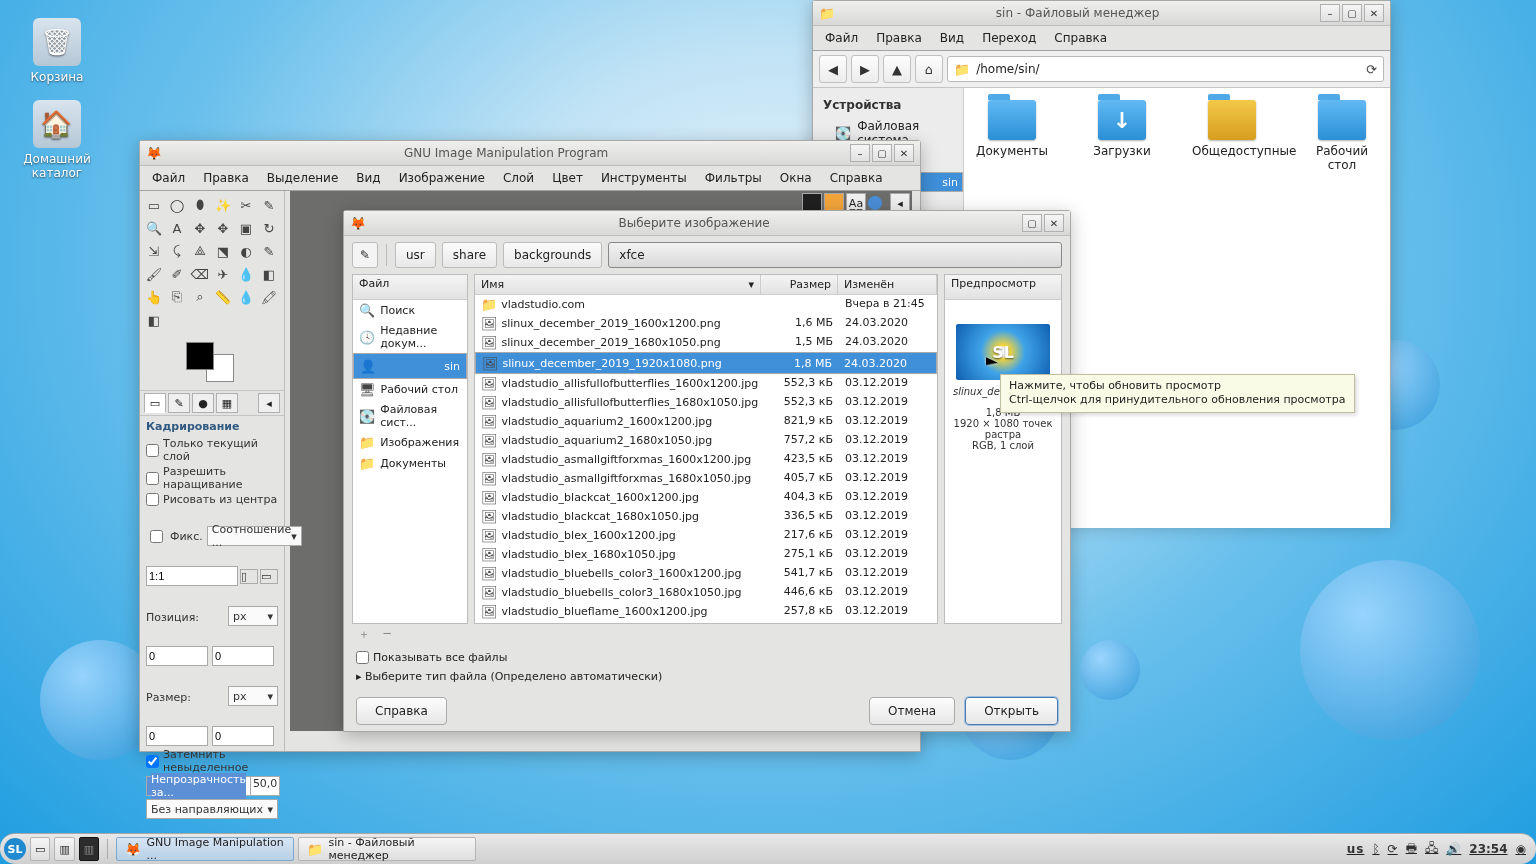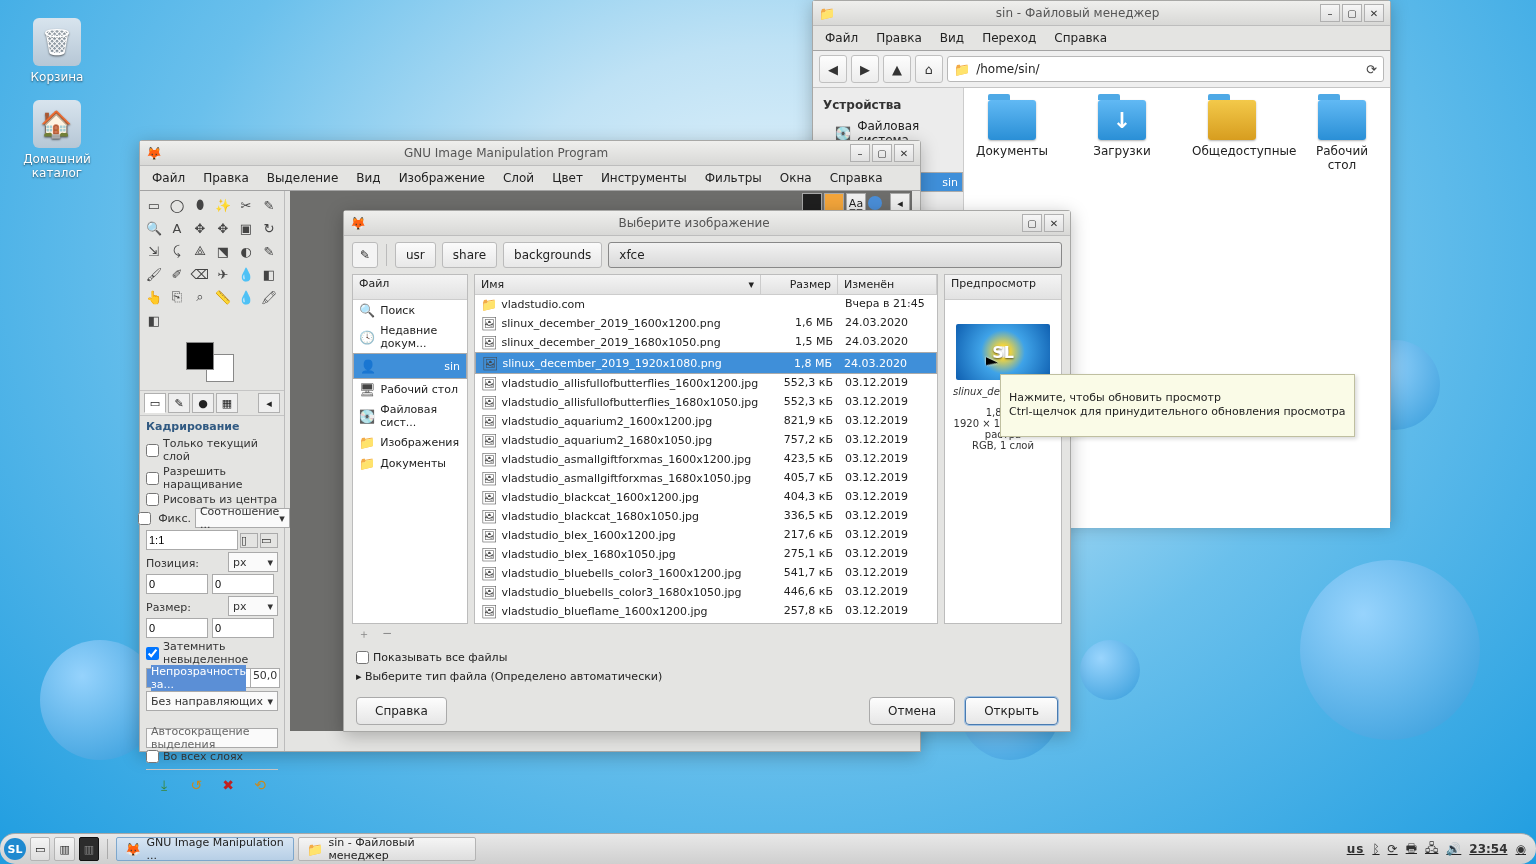--- a/index.html
+++ b/index.html
@@ -50,21 +50,21 @@
 .swatches{position:relative;width:48px;height:40px;margin:8px 0 8px 46px;}
 .swatches .fg{position:absolute;width:26px;height:26px;background:#000;border:1px solid #888;}
 .swatches .bg{position:absolute;right:0;bottom:0;width:26px;height:26px;background:#fff;border:1px solid #888;}
 .opt-tabs{display:flex;padding:2px 4px;border-top:1px solid #c5c5c5;border-bottom:1px solid #c5c5c5;gap:2px;}
 .opt-tabs .ot{width:20px;height:18px;border:1px solid #b0b0b0;background:#efefef;display:flex;align-items:center;justify-content:center;font-size:11px;}
 .opt-tabs .ot.act{background:#fff;border-bottom-color:#fff;}
 .opt-panel{padding:4px 6px;font-size:11px;color:#333;}
 .opt-panel .hd{font-weight:bold;color:#315a82;margin-bottom:4px;}
 .chk{display:flex;align-items:center;gap:4px;margin:2px 0;}
 .chk input{margin:0;}
-.selrow{display:flex;align-items:center;gap:2px;margin:2px 0;justify-content:center;}
+.selrow{display:flex;align-items:center;gap:2px;margin:20px 0;}
 .sel{flex:1;height:18px;border:1px solid #aaa;background:#fafafa;font-size:11px;padding:0 4px;display:flex;align-items:center;justify-content:space-between;}
 .num{width:50px;height:18px;border:1px solid #aaa;background:#fff;font-size:11px;padding:0 2px;}
 .lbl{margin:4px 0 1px;font-size:11px;}
 .spinpair{display:flex;gap:4px;}
 .spin{width:56px;height:18px;border:1px solid #aaa;background:#fff;font-size:11px;padding:0 2px;}
 .slider{display:flex;align-items:center;}
 .slider .bar{flex:1;height:18px;border:1px solid #aaa;background:linear-gradient(90deg,#5b8fd6 50%,#fff 50%);position:relative;display:flex;align-items:center;padding:0 4px;color:#fff;}
 .slider .bar span.txt{color:#fff;background:#5b8fd6;}
 .slider .val{width:36px;height:18px;border:1px solid #aaa;border-left:none;background:#fff;text-align:right;padding:0 2px;}
 .btnrow{display:flex;justify-content:center;gap:14px;padding:6px 0;border-top:1px solid #c5c5c5;margin-top:6px;}
@@ -98,21 +98,21 @@
 .preview .pv{flex:1;padding:10px 8px;text-align:center;font-size:10px;color:#333;}
 .thumb{width:94px;height:56px;margin:14px auto 4px;background:radial-gradient(circle at 50% 50%,#fff 8%,#f5d53a 12%,#3fa3e8 40%,#0f5fb0 100%);border-radius:2px;position:relative;}
 .thumb::after{content:"SL";position:absolute;inset:0;display:flex;align-items:center;justify-content:center;font-weight:bold;color:#fff;font-size:16px;text-shadow:0 1px 2px rgba(0,0,0,.6);}
 .odlg .addrem{display:flex;gap:12px;padding:2px 14px;color:#888;}
 .odlg .lower{padding:4px 12px;font-size:11px;}
 .odlg .footer{display:flex;justify-content:space-between;align-items:center;padding:10px 12px;}
 .dbtn{height:26px;padding:0 18px;border:1px solid #aaa;border-radius:4px;background:linear-gradient(#fdfdfd,#e6e6e6);font-size:12px;display:flex;align-items:center;}
 .dbtn.primary{border-color:#4a7bb0;box-shadow:0 0 0 1px #9ec0e2;}
 
 
-.tooltip{position:absolute;left:1000px;top:374px;background:#fafbe7;border:1px solid #bfbfa0;padding:16px 8px;font-size:11px;line-height:1.3;box-shadow:2px 2px 4px rgba(0,0,0,.15);}
+.tooltip{position:absolute;left:1000px;top:374px;background:#fafbe7;border:1px solid #bfbfa0;padding:4px 8px;font-size:11px;line-height:1.3;box-shadow:2px 2px 4px rgba(0,0,0,.15);}
 
 
 .cursor{position:absolute;left:986px;top:360px;width:14px;height:20px;pointer-events:none;}
 .cursor::before{content:"";position:absolute;left:0;top:0;border-left:12px solid #000;border-bottom:8px solid transparent;border-top:0;transform:skewY(25deg);filter:drop-shadow(0 0 1px #fff);}
 
 
 .taskbar{position:absolute;left:0;right:0;bottom:0;height:30px;background:linear-gradient(#e8e8e8,#cfcfcf);border-top:1px solid #a8a8a8;display:flex;align-items:center;padding:0 4px;gap:4px;font-size:11px;border-radius:15px;}
 .tblk{height:22px;padding:0 8px;border:1px solid #b4b4b4;border-radius:2px;background:linear-gradient(#f5f5f5,#dedede);display:flex;align-items:center;gap:5px;}
 .tblk.act{background:linear-gradient(#d7e5f3,#b7cfe6);border-color:#7da7cd;}
 .tray{margin-left:auto;display:flex;align-items:center;gap:8px;padding:0 6px;text-decoration:underline;}

